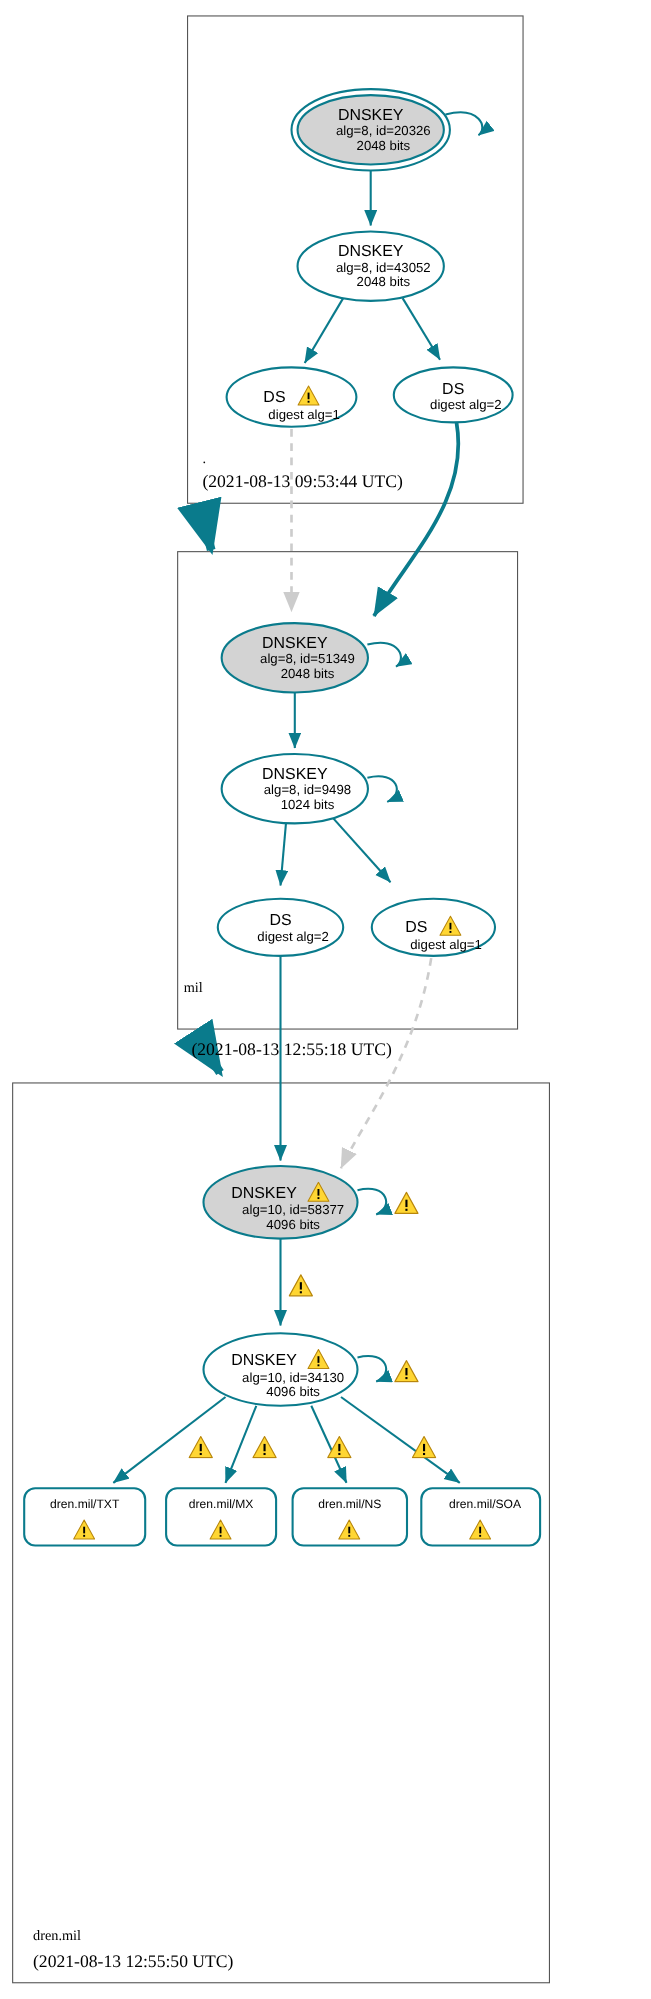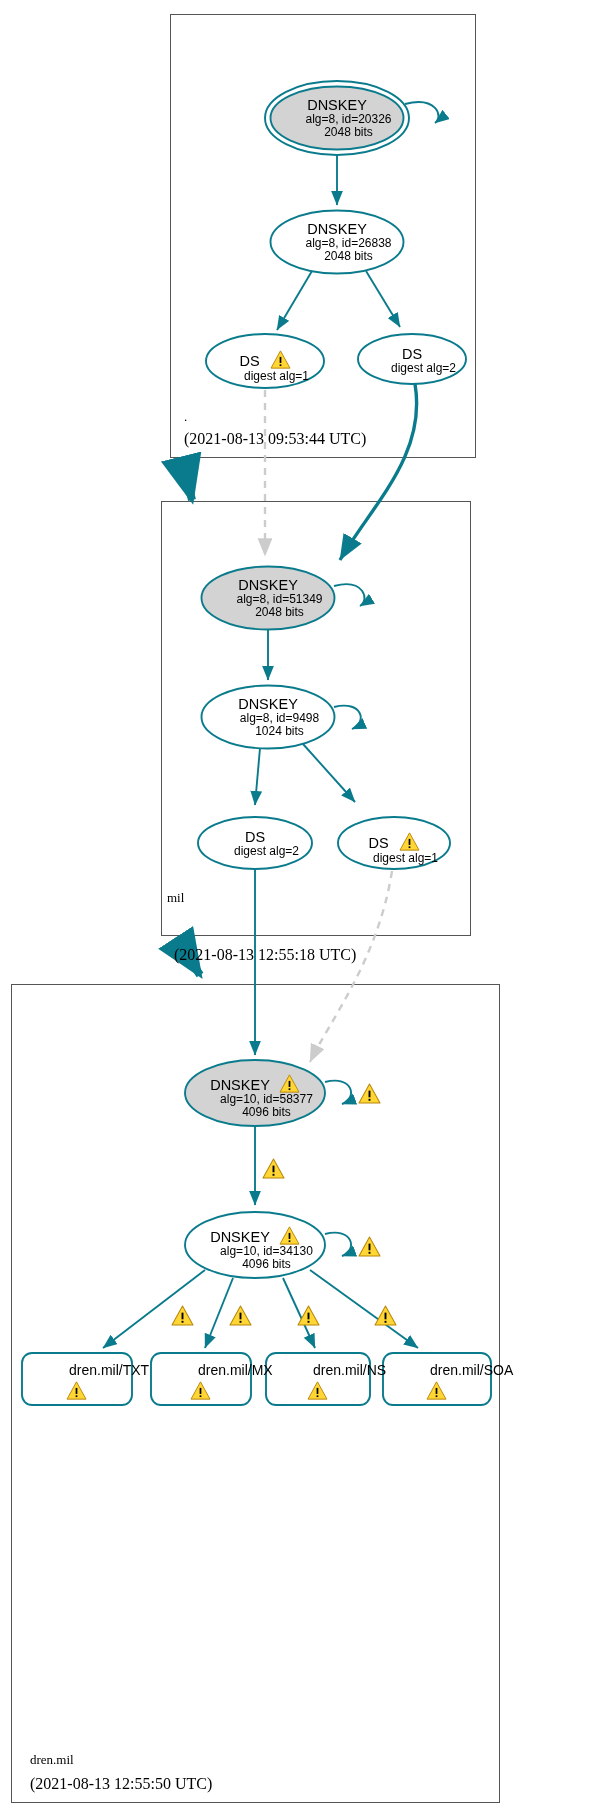--- a/index.html
+++ b/index.html
@@ -13,22 +13,22 @@
 
   .zone-label{position:absolute;font-family:"Liberation Serif",serif;color:#000;white-space:nowrap;}
   .zone-name{font-size:13px;}
   .zone-time{font-size:16px;}
 
   
   .node-text{position:absolute;text-align:center;color:#000;pointer-events:none;white-space:nowrap;}
   .nt-title{font-family:"Liberation Sans",sans-serif;font-size:14.5px;line-height:16px;text-align:center;}
   .nt-sub{font-family:Liberation Sans, sans-serif;font-size:12px;line-height:13px;padding-left:23px;}
 
-  .rr-text{position:absolute;text-align:left;color:#000;white-space:nowrap;
-           font-family:"Liberation Sans",sans-serif;font-size:14px;padding-left:47px;}
+  .rr-text{position:absolute;text-align:center;color:#000;white-space:nowrap;
+           font-family:"Liberation Sans",sans-serif;font-size:11px;}
 
   .warn{position:absolute;}
 </style>
 </head>
 <body>
 
 <div class="stage">
 
   <div class="zone-box" style="left:170px;top:14px;width:306px;height:444px;"></div>
   <div class="zone-box" style="left:161px;top:501px;width:310px;height:435px;"></div>
@@ -110,21 +110,21 @@
   </svg>
 
   <div class="node-text" style="left:267px;top:97px;width:140px;">
     <div class="nt-title">DNSKEY</div>
     <div class="nt-sub">alg=8, id=20326</div>
     <div class="nt-sub">2048 bits</div>
   </div>
 
   <div class="node-text" style="left:267px;top:221px;width:140px;">
     <div class="nt-title">DNSKEY</div>
-    <div class="nt-sub">alg=8, id=26838</div>
+    <div class="nt-sub">alg=8, id=43052</div>
     <div class="nt-sub">2048 bits</div>
   </div>
 
   <div class="node-text" style="left:205px;top:346px;width:120px;">
     <div class="nt-title" style="display:inline-block;vertical-align:middle;">DS</div>
     <svg class="warn" width="21" height="19" viewBox="0 0 24 22" style="position:relative;top:4px;margin-left:6px;">
       <path d="M12 1 L23 21 L1 21 Z" fill="#ffd633" stroke="#b8860b" stroke-width="1.1" stroke-linejoin="round"></path>
       <rect x="11" y="8" width="2" height="7" fill="#000"></rect>
       <rect x="11" y="16.6" width="2" height="2" fill="#000"></rect>
     </svg>

